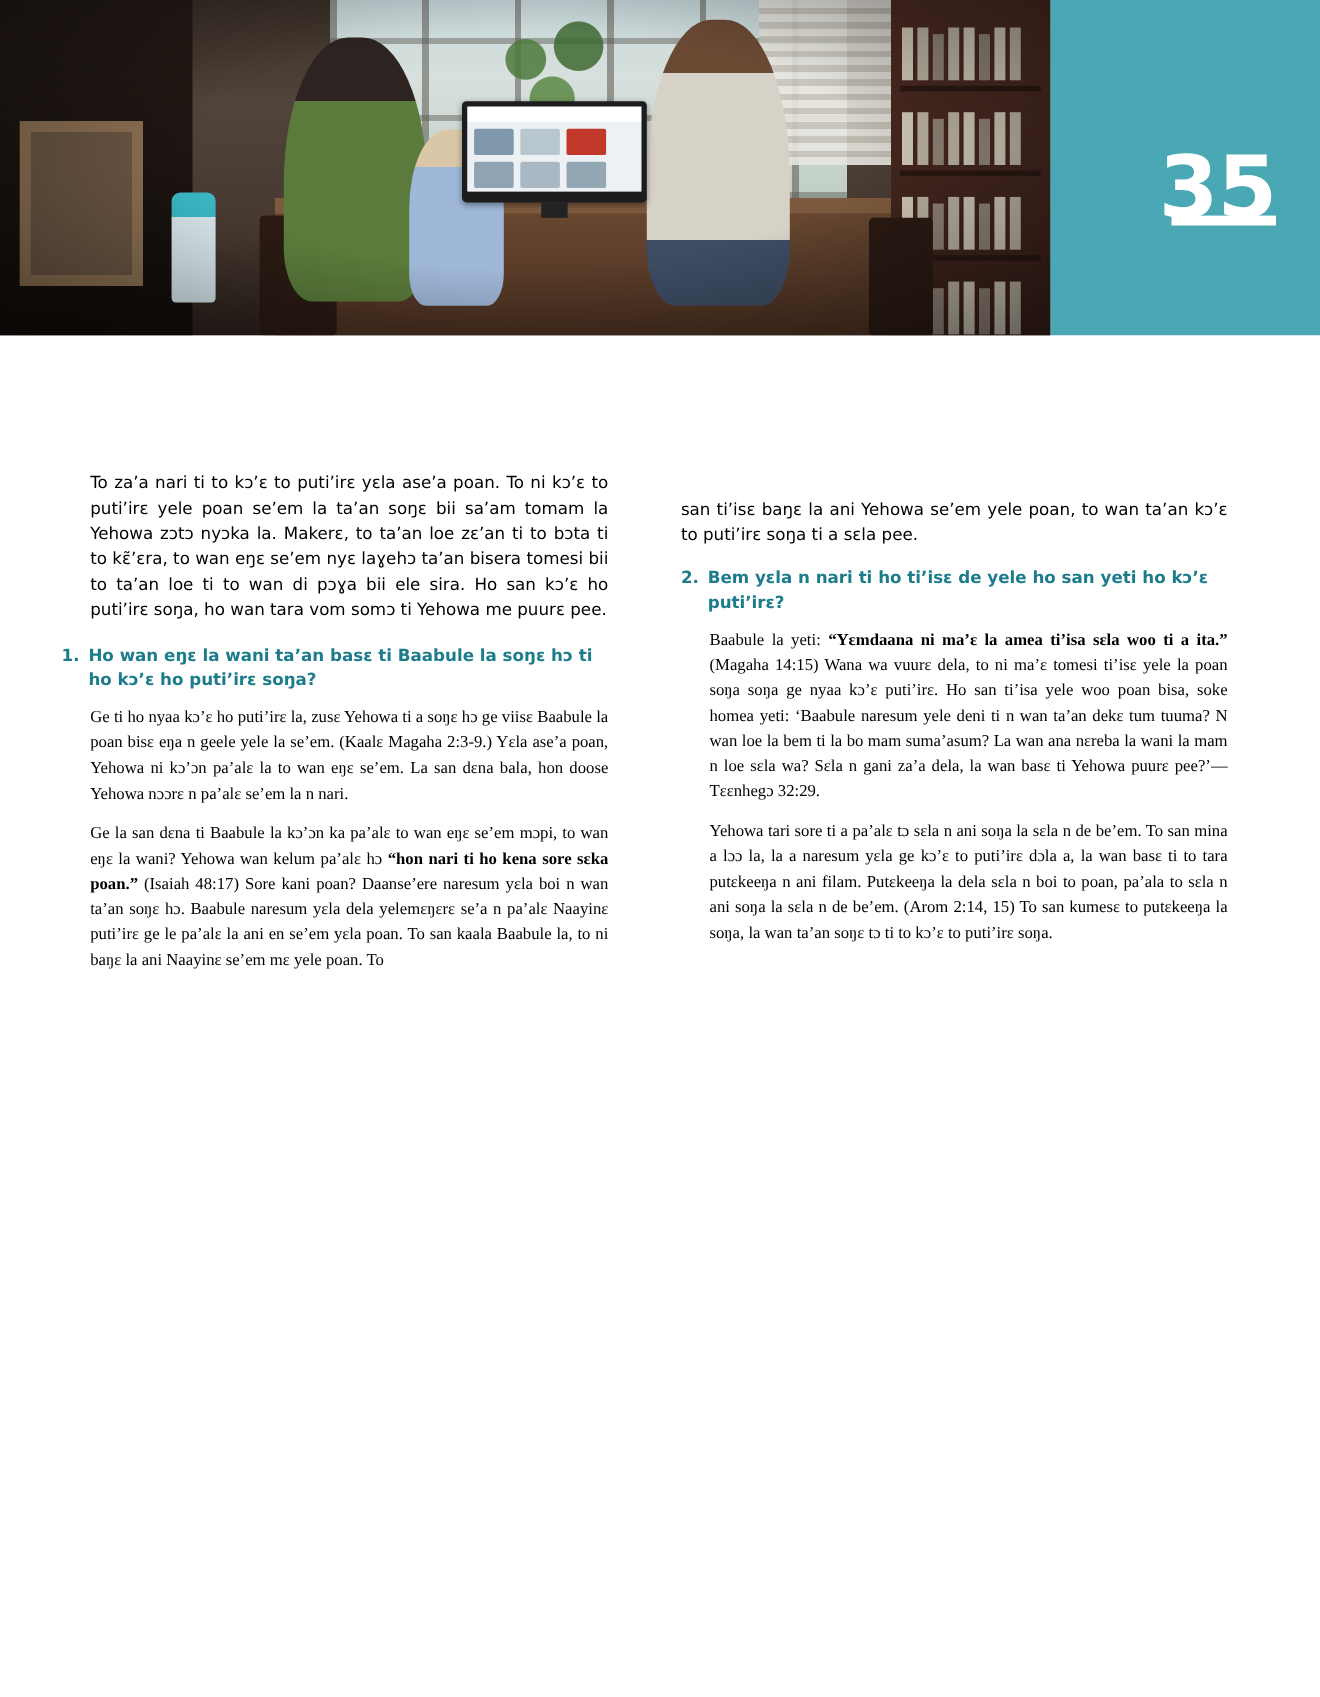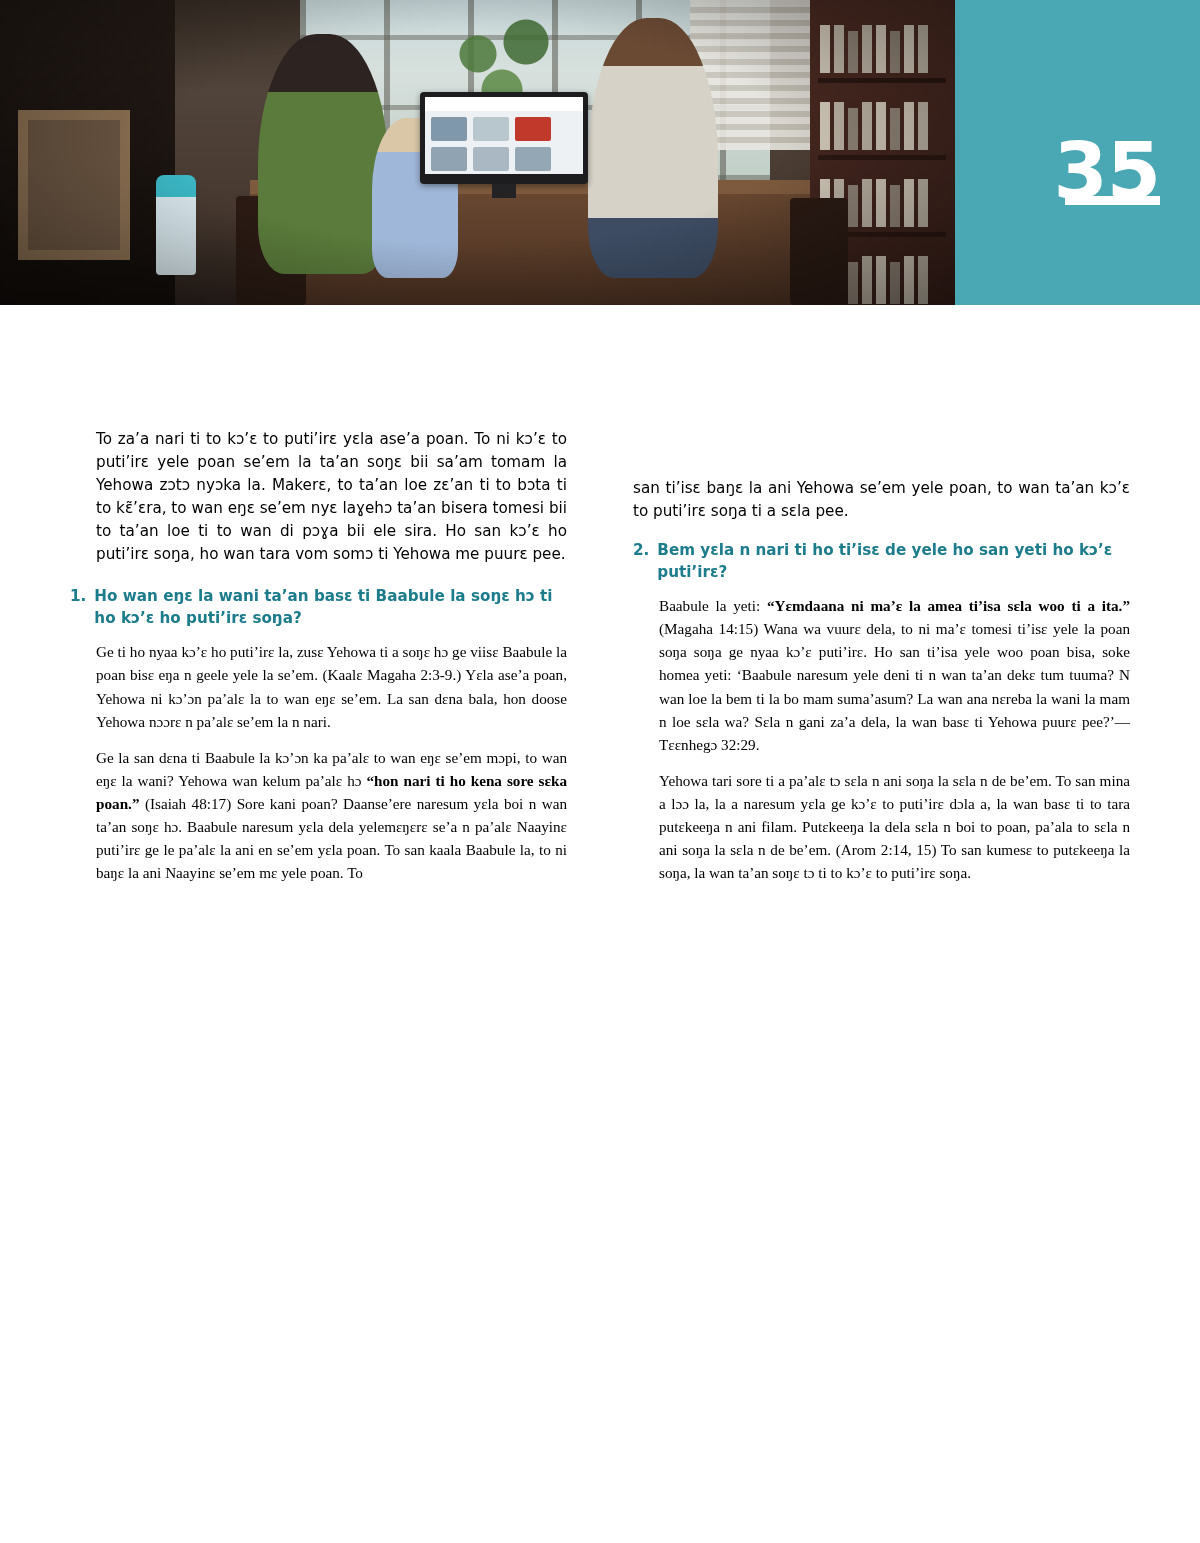--- a/index.html
+++ b/index.html
@@ -207,25 +207,25 @@
     font-size: 35px;
     line-height: 1.22;
     font-weight: 700;
     letter-spacing: -0.2px;
     color: #000;
   }
 
   
   .columns {
     position: relative;
-    margin: 34px 70px 0 70px;
+    margin: 34px 70px 0 56px;
     width: 1060px;
     display: flex;
     gap: 66px;
-    align-items: flex-end;
+    align-items: center;
   }
   .col {
     width: 501px;
   }
   p {
     margin: 0 0 13px 0;
     font-size: 15.2px;
     line-height: 1.52;
     text-align: justify;
     hyphens: auto;

